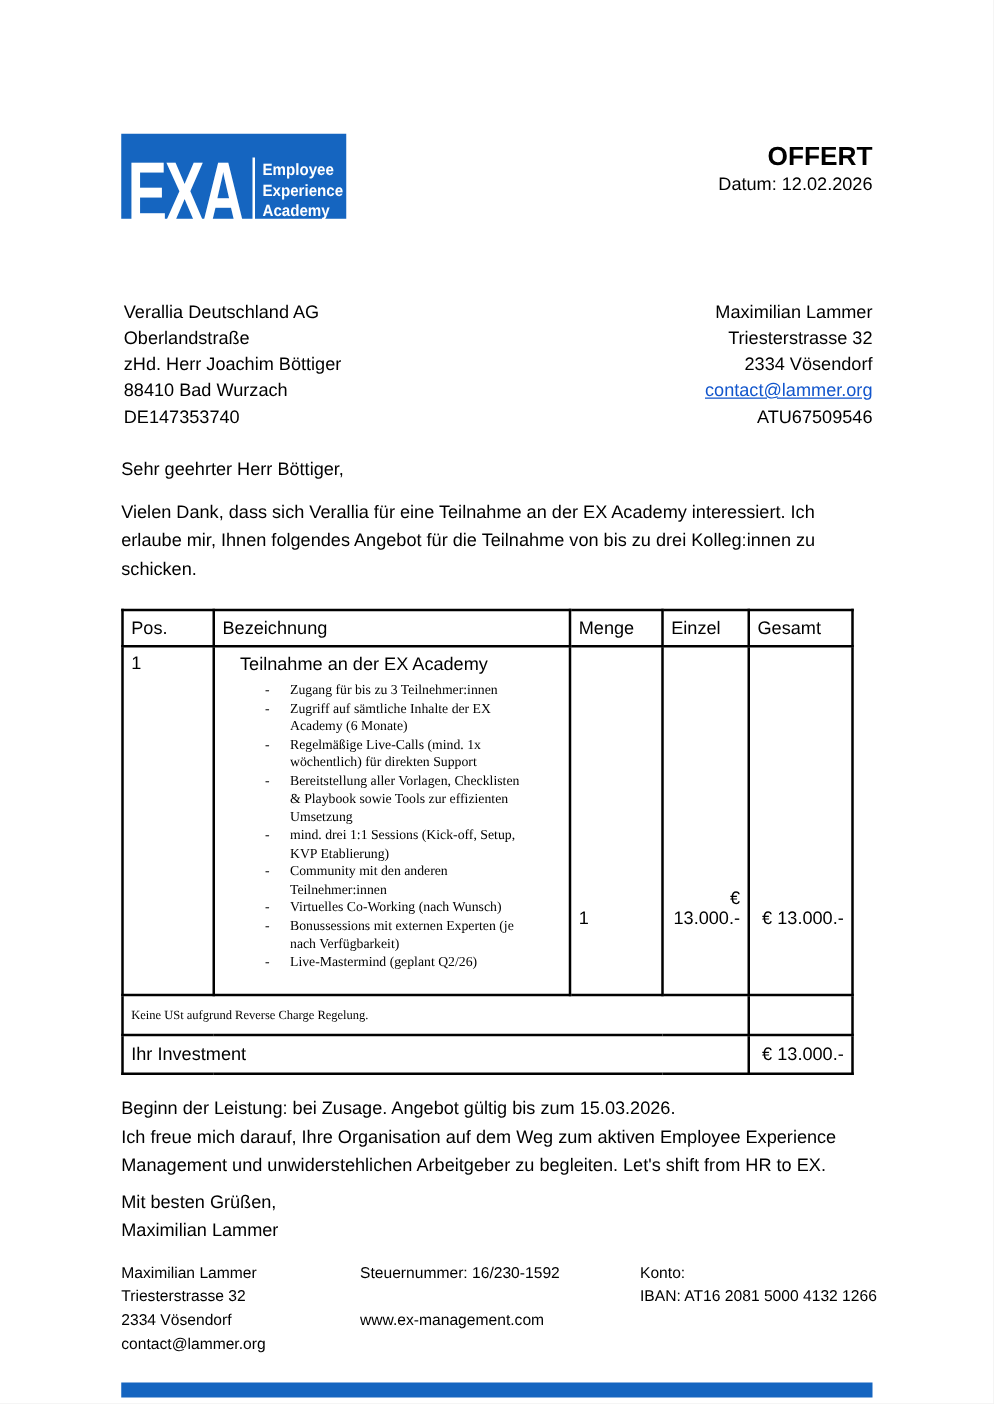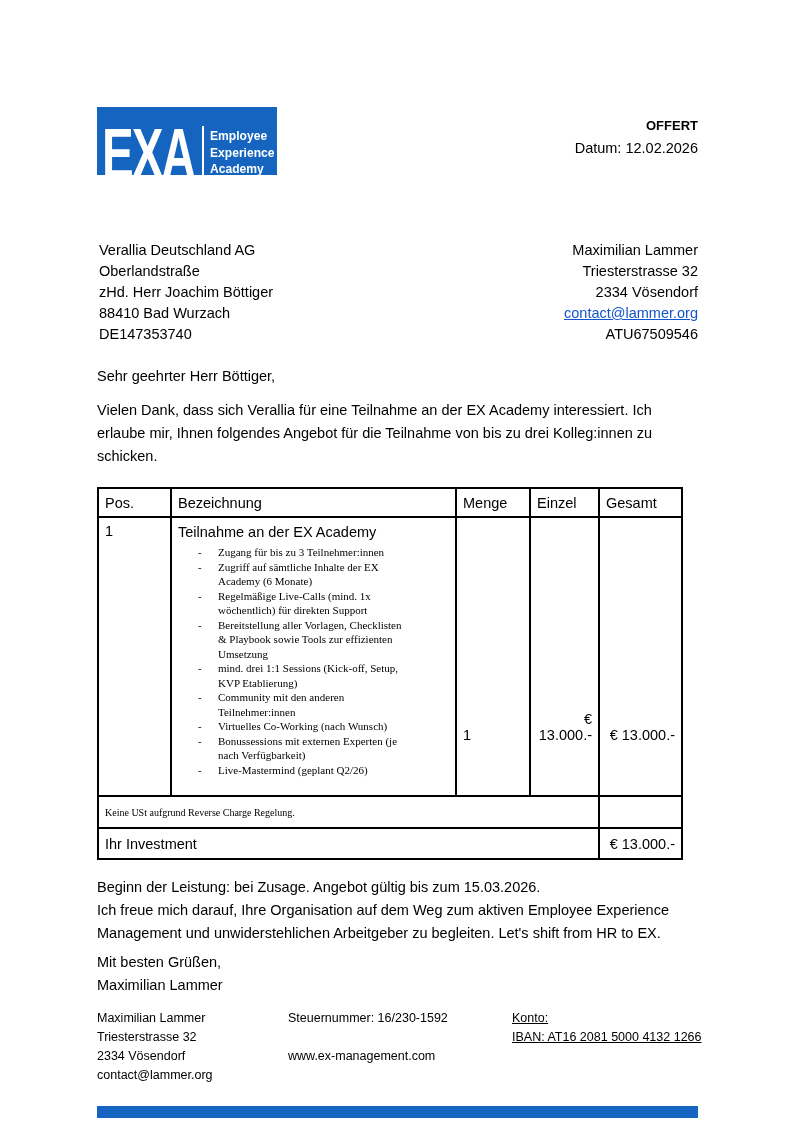--- a/index.html
+++ b/index.html
@@ -18,53 +18,53 @@
     transform:scaleX(0.68); transform-origin:left top;
   }
   .logo-divider { position:absolute; left:105px; top:19px; width:2px; height:53px; background:#fff; }
   .logo-text {
     position:absolute; left:113px; top:21px; color:#fff; font-weight:bold;
     font-size:13px; line-height:16.5px; transform:scaleX(0.93); transform-origin:left top;
     white-space:nowrap;
   }
   
   .header-right { position:absolute; right:97px; top:115px; text-align:right; font-size:14.5px; line-height:22px; }
-  .offert-title { font-weight:bold; font-size:13px; }
+  .offert-title { font-weight:bold; font-size:21px; }
   
   .recipient { position:absolute; left:99px; top:240px; font-size:14.5px; line-height:21px; }
   .sender   { position:absolute; right:97px; top:240px; font-size:14.5px; line-height:21px; text-align:right; }
   .link { color:var(--link); text-decoration:underline; cursor:pointer; }
   
   .salutation { position:absolute; left:97px; top:368px; font-size:14.5px; }
   .intro    { position:absolute; left:97px; top:399px; font-size:14.5px; line-height:23px; }
   .closing  { position:absolute; left:97px; top:876px; font-size:14.5px; line-height:23px; }
   .signoff  { position:absolute; left:97px; top:951px; font-size:14.5px; line-height:23px; }
   
   .offer-table { position:absolute; left:97px; top:487px; width:584px; border-collapse:collapse; table-layout:fixed; }
   .offer-table th, .offer-table td { border:2px solid #000; }
   .offer-table th { font-weight:normal; font-size:14.5px; text-align:left; padding:3px 6px; vertical-align:middle; }
   td.pos-cell  { vertical-align:top; font-size:14.5px; padding:5px 6px; }
-  td.desc-cell { vertical-align:top; padding:5px 6px; }
+  td.desc-cell { vertical-align:top; padding:5px 20px; }
   .desc-title  { font-size:14.5px; line-height:19px; margin-bottom:3px; }
   ul.bullets { list-style:none; margin:0; padding-left:20px; width:252px;font-family:Liberation Serif, serif; }
   ul.bullets li {
     position:relative; font-size:11px; line-height:14.5px; padding-left:20px;
     white-space:pre-line;
   }
   ul.bullets li::before { content:"-"; position:absolute; left:0; top:0; }
   td.qty-cell   { vertical-align:bottom; font-size:14.5px; padding:0 6px 52px 6px; }
   td.price-cell { vertical-align:bottom; font-size:14.5px; padding:0 6px 52px 6px; text-align:right; }
   td.vat-cell { font-family:"Liberation Serif", serif; font-size:10px; padding:3px 6px; }
   td.inv-label-cell { font-size:14.5px; padding:3px 6px; }
   td.inv-value-cell { font-size:14.5px; padding:3px 6px; text-align:right; }
   
   .footer { position:absolute; left:97px; top:1009px; display:flex; font-size:12.5px; line-height:19px; }
   .footer .fcol1 { width:191px; }
   .footer .fcol2 { width:224px; }
-  .footer .fcol3 { flex:1;text-decoration:underline; }
+  .footer .fcol3 { flex:1; }
   .f-line { height:19px; white-space:nowrap; }
   
   .bottom-bar { position:absolute; left:97px; top:1106px; width:601px; height:12px; background:var(--accent); }
 </style>
 </head>
 <body>
 
 <div class="page">
 
   <div class="logo">

